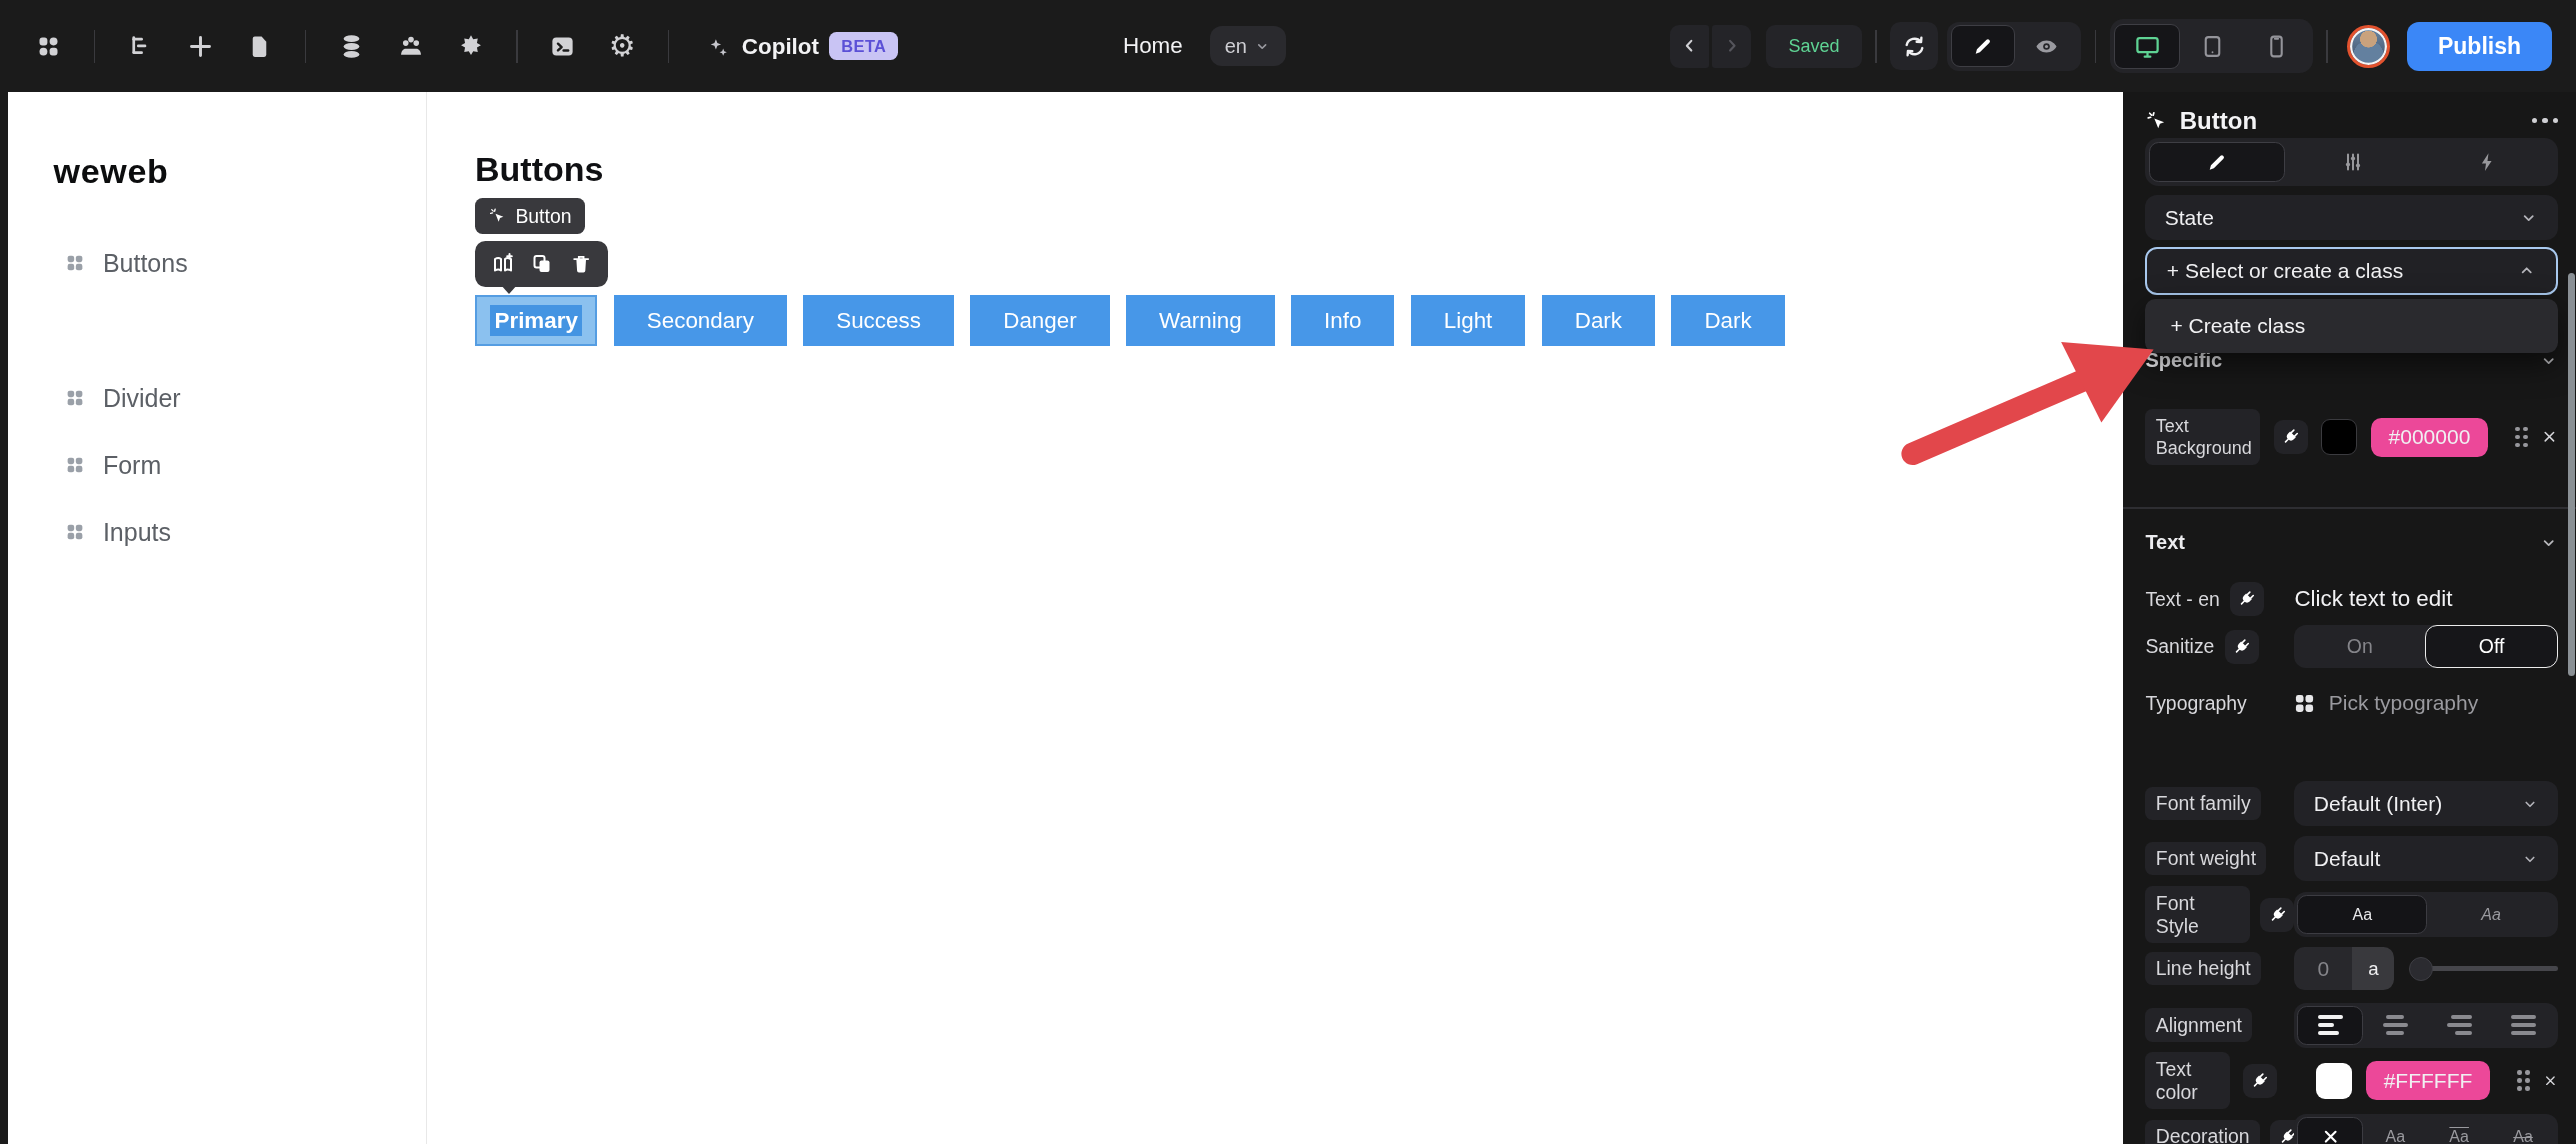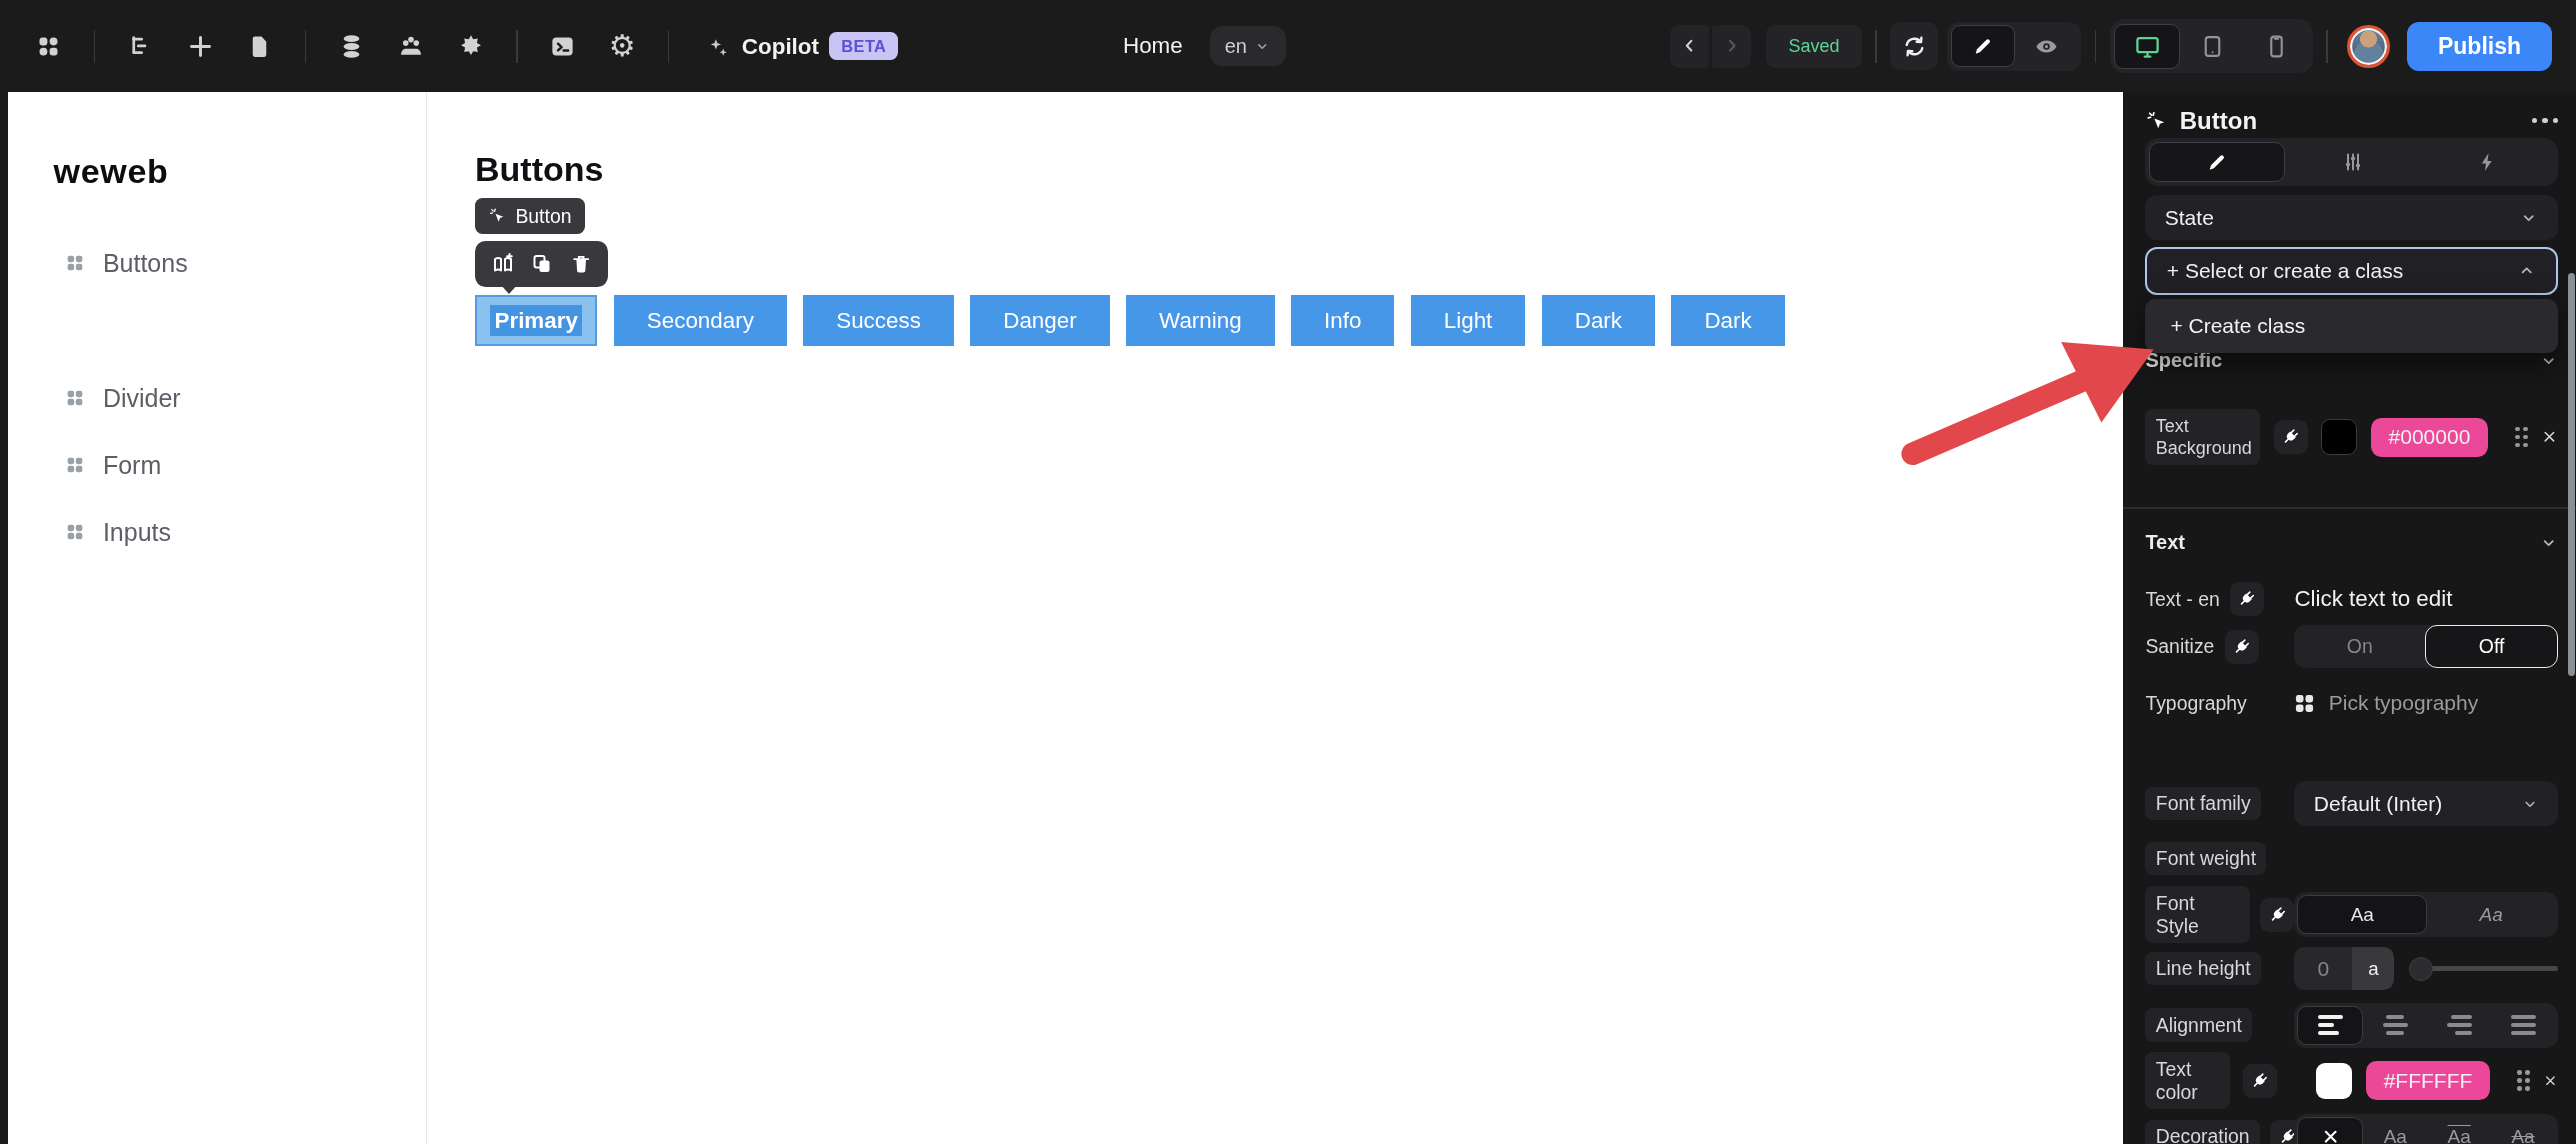--- a/index.html
+++ b/index.html
@@ -102,21 +102,21 @@
   .toggle-half.active { background:#161619; border:1.5px solid #ececec; border-radius:12px; color:#fff; }
   .pickrow { display:flex; align-items:center; gap:13.4px; color:#9a9a9f; font-size:21px; }
   .numgroup { display:flex; border-radius:10.4px; overflow:hidden; margin-right:19.4px; flex:none; }
   .numval { width:58px; height:43px; background:#28282c; color:#f0f0f2; font-size:21px; display:flex; align-items:center; justify-content:center; }
   .numval.dim { color:#85858a; }
   .numunit { width:42px; height:43px; background:#39393d; color:#f0f0f2; font-size:18.7px; display:flex; align-items:center; justify-content:center; }
   .slider { flex:1; height:4.5px; background:#46464b; border-radius:2.2px; position:relative; }
   .slider .fill { position:absolute; left:0; top:0; bottom:0; background:#3c80e8; border-radius:2.2px; }
   .slider .knob { position:absolute; top:50%; transform:translate(-50%,-50%); width:24px; height:24px; border-radius:50%; background:#2b2b30; border:1.5px solid #3e3e44; }
   .segctrl { flex:1; height:45px; background:#232327; border-radius:12px; display:flex; padding:3px; }
-  .segcell { flex:1; display:flex; align-items:center; justify-content:center; border-radius:9.7px; font-size:19px; color:#9a9a9f; }
+  .segcell { flex:1; display:flex; align-items:center; justify-content:center; border-radius:9.7px; font-size:16px; color:#9a9a9f; }
   .segcell.active { background:#141417; border:1.5px solid #3c3c42; color:#e8e8ea; }
   .aa-italic { font-style:italic; }
   .deco-u { text-decoration:underline; text-underline-offset:3.7px; }
   .deco-o { text-decoration:overline; }
   .deco-s { text-decoration:line-through; }
   .bars { display:flex; flex-direction:column; gap:4.5px; width:25px; }
   .bars i { height:3.7px; border-radius:1.9px; background:#8a8a8f; }
   .bars.active i { background:#f2f2f2; }
   .al-left i:nth-child(2){ width:16.4px; } .al-left i:nth-child(1){ width:25px; } .al-left i:nth-child(3){ width:21px; }
   .al-center { align-items:center; } .al-center i:nth-child(1){ width:18px; } .al-center i:nth-child(2){ width:25px; } .al-center i:nth-child(3){ width:18px; }
@@ -539,20 +539,29 @@
               <polyline points="7 10 12 15 17 10"></polyline>
             </svg>
         </div>
       </div>
     </div>
 
     <div class="prow row-fweight">
       <div class="lzone">
           <span class="plabel pchip">Font weight</span>
         </div>
+      <div class="czone">
+        <div class="pselect" style="flex:1;">
+          <span>Default</span>
+          <span class="spacer"></span>
+          <svg width="18" height="18" viewBox="0 0 24 24" fill="none" stroke="#b4b4ba" stroke-width="2.2" stroke-linecap="round" stroke-linejoin="round">
+              <polyline points="7 10 12 15 17 10"></polyline>
+            </svg>
+        </div>
+      </div>
     </div>
 
     <div class="prow row-fstyle">
       <div class="lzone">
         <span class="plabel pchip">Font Style</span>
         <span class="plugbtn">
           <svg width="19.4" height="19.4" viewBox="0 0 24 24">
               <g transform="rotate(45 12 12)">
                 <path d="M9 3.5V8M15 3.5V8" stroke="#fff" stroke-width="2" stroke-linecap="round"></path>
                 <path d="M7 8h10v3.5a5 5 0 0 1-10 0z" fill="#fff"></path>

